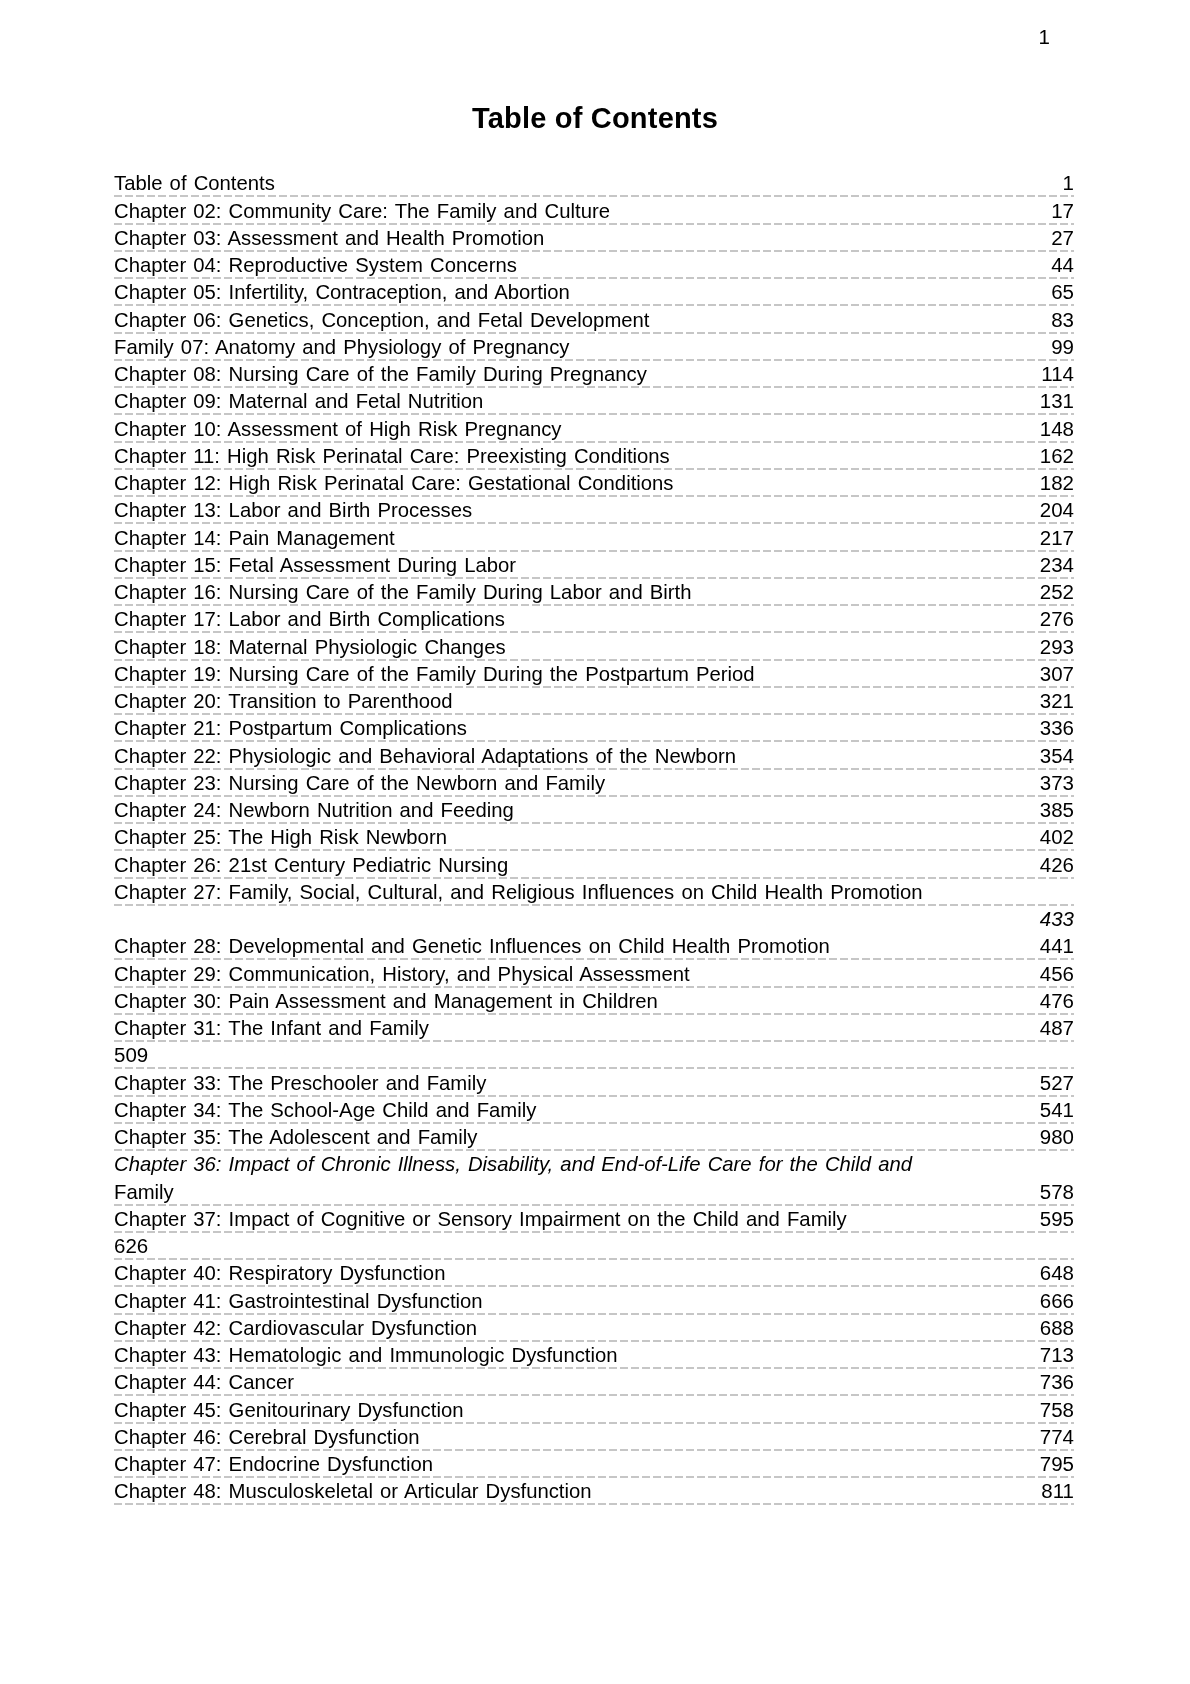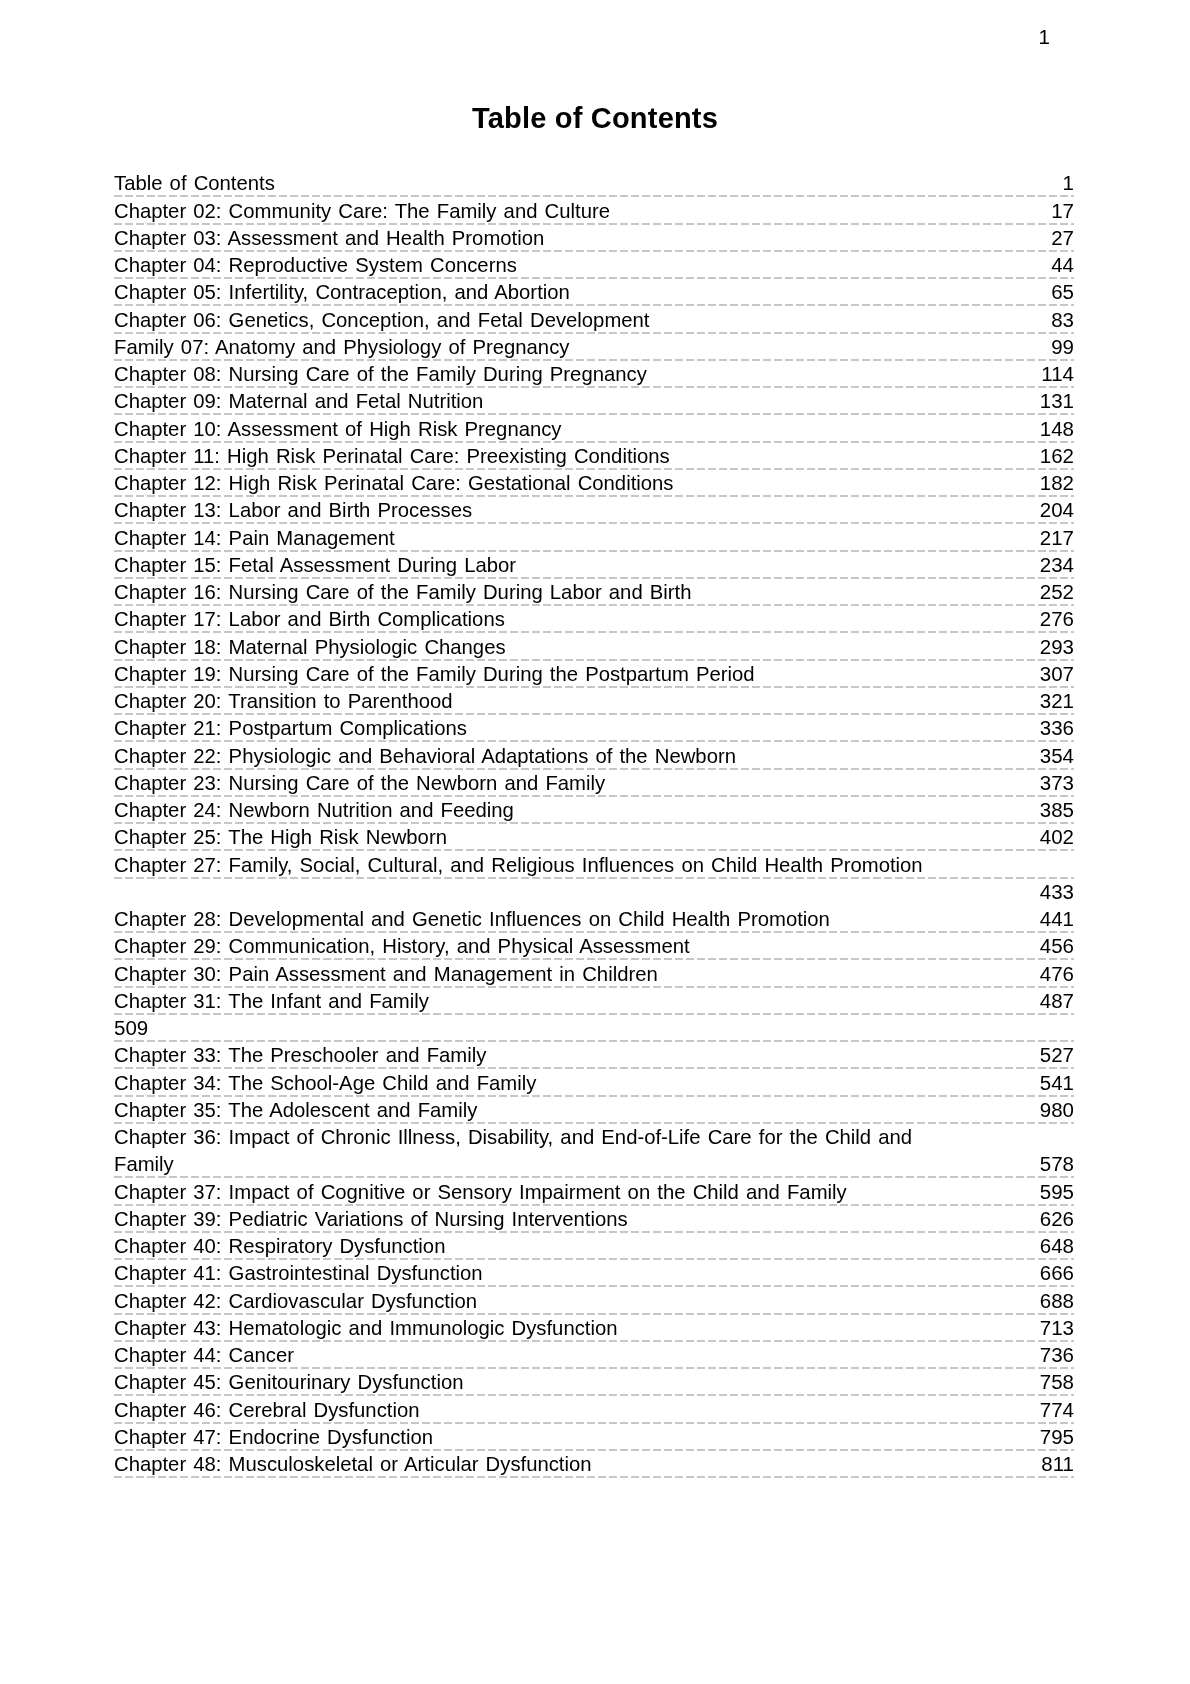--- a/index.html
+++ b/index.html
@@ -46,20 +46,21 @@
     display: flex;
     justify-content: space-between;
     align-items: flex-end;
     background-image: repeating-linear-gradient(to right, #c6c6c6 0 8px, transparent 8px 11px);
     background-repeat: no-repeat;
     background-position: 0 bottom;
     background-size: 100% 2px;
   }
   .toc-row.no-divider {
     background-image: none;
+    font-style: italic;
   }
   .toc-label {
     font-size: 20.3px;
     line-height: 22px;
     padding-bottom: 3px;
     white-space: nowrap;
     word-spacing: 1.5px;
     flex: 0 0 auto;
   }
   .toc-page-num {
@@ -173,20 +174,24 @@
     </div>
     <div class="toc-row">
       <span class="toc-label">Chapter 24: Newborn Nutrition and Feeding</span>
       <span class="toc-page-num">385</span>
     </div>
     <div class="toc-row">
       <span class="toc-label">Chapter 25: The High Risk Newborn</span>
       <span class="toc-page-num">402</span>
     </div>
     <div class="toc-row">
+      <span class="toc-label">Chapter 26: 21st Century Pediatric Nursing</span>
+      <span class="toc-page-num">426</span>
+    </div>
+    <div class="toc-row">
       <span class="toc-label">Chapter 27: Family, Social, Cultural, and Religious Influences on Child Health Promotion</span>
       <span class="toc-page-num"></span>
     </div>
     <div class="toc-row no-divider">
       <span class="toc-label"></span>
       <span class="toc-page-num">433</span>
     </div>
     <div class="toc-row">
       <span class="toc-label">Chapter 28: Developmental and Genetic Influences on Child Health Promotion</span>
       <span class="toc-page-num">441</span>
@@ -224,21 +229,20 @@
     </div>
     <div class="toc-row">
       <span class="toc-label">Family</span>
       <span class="toc-page-num">578</span>
     </div>
     <div class="toc-row">
       <span class="toc-label">Chapter 37: Impact of Cognitive or Sensory Impairment on the Child and Family</span>
       <span class="toc-page-num">595</span>
     </div>
     <div class="toc-row">
-      <span class="toc-label">Chapter 39: Pediatric Variations of Nursing Interventions</span>
       <span class="toc-page-num">626</span>
     </div>
     <div class="toc-row">
       <span class="toc-label">Chapter 40: Respiratory Dysfunction</span>
       <span class="toc-page-num">648</span>
     </div>
     <div class="toc-row">
       <span class="toc-label">Chapter 41: Gastrointestinal Dysfunction</span>
       <span class="toc-page-num">666</span>
     </div>

